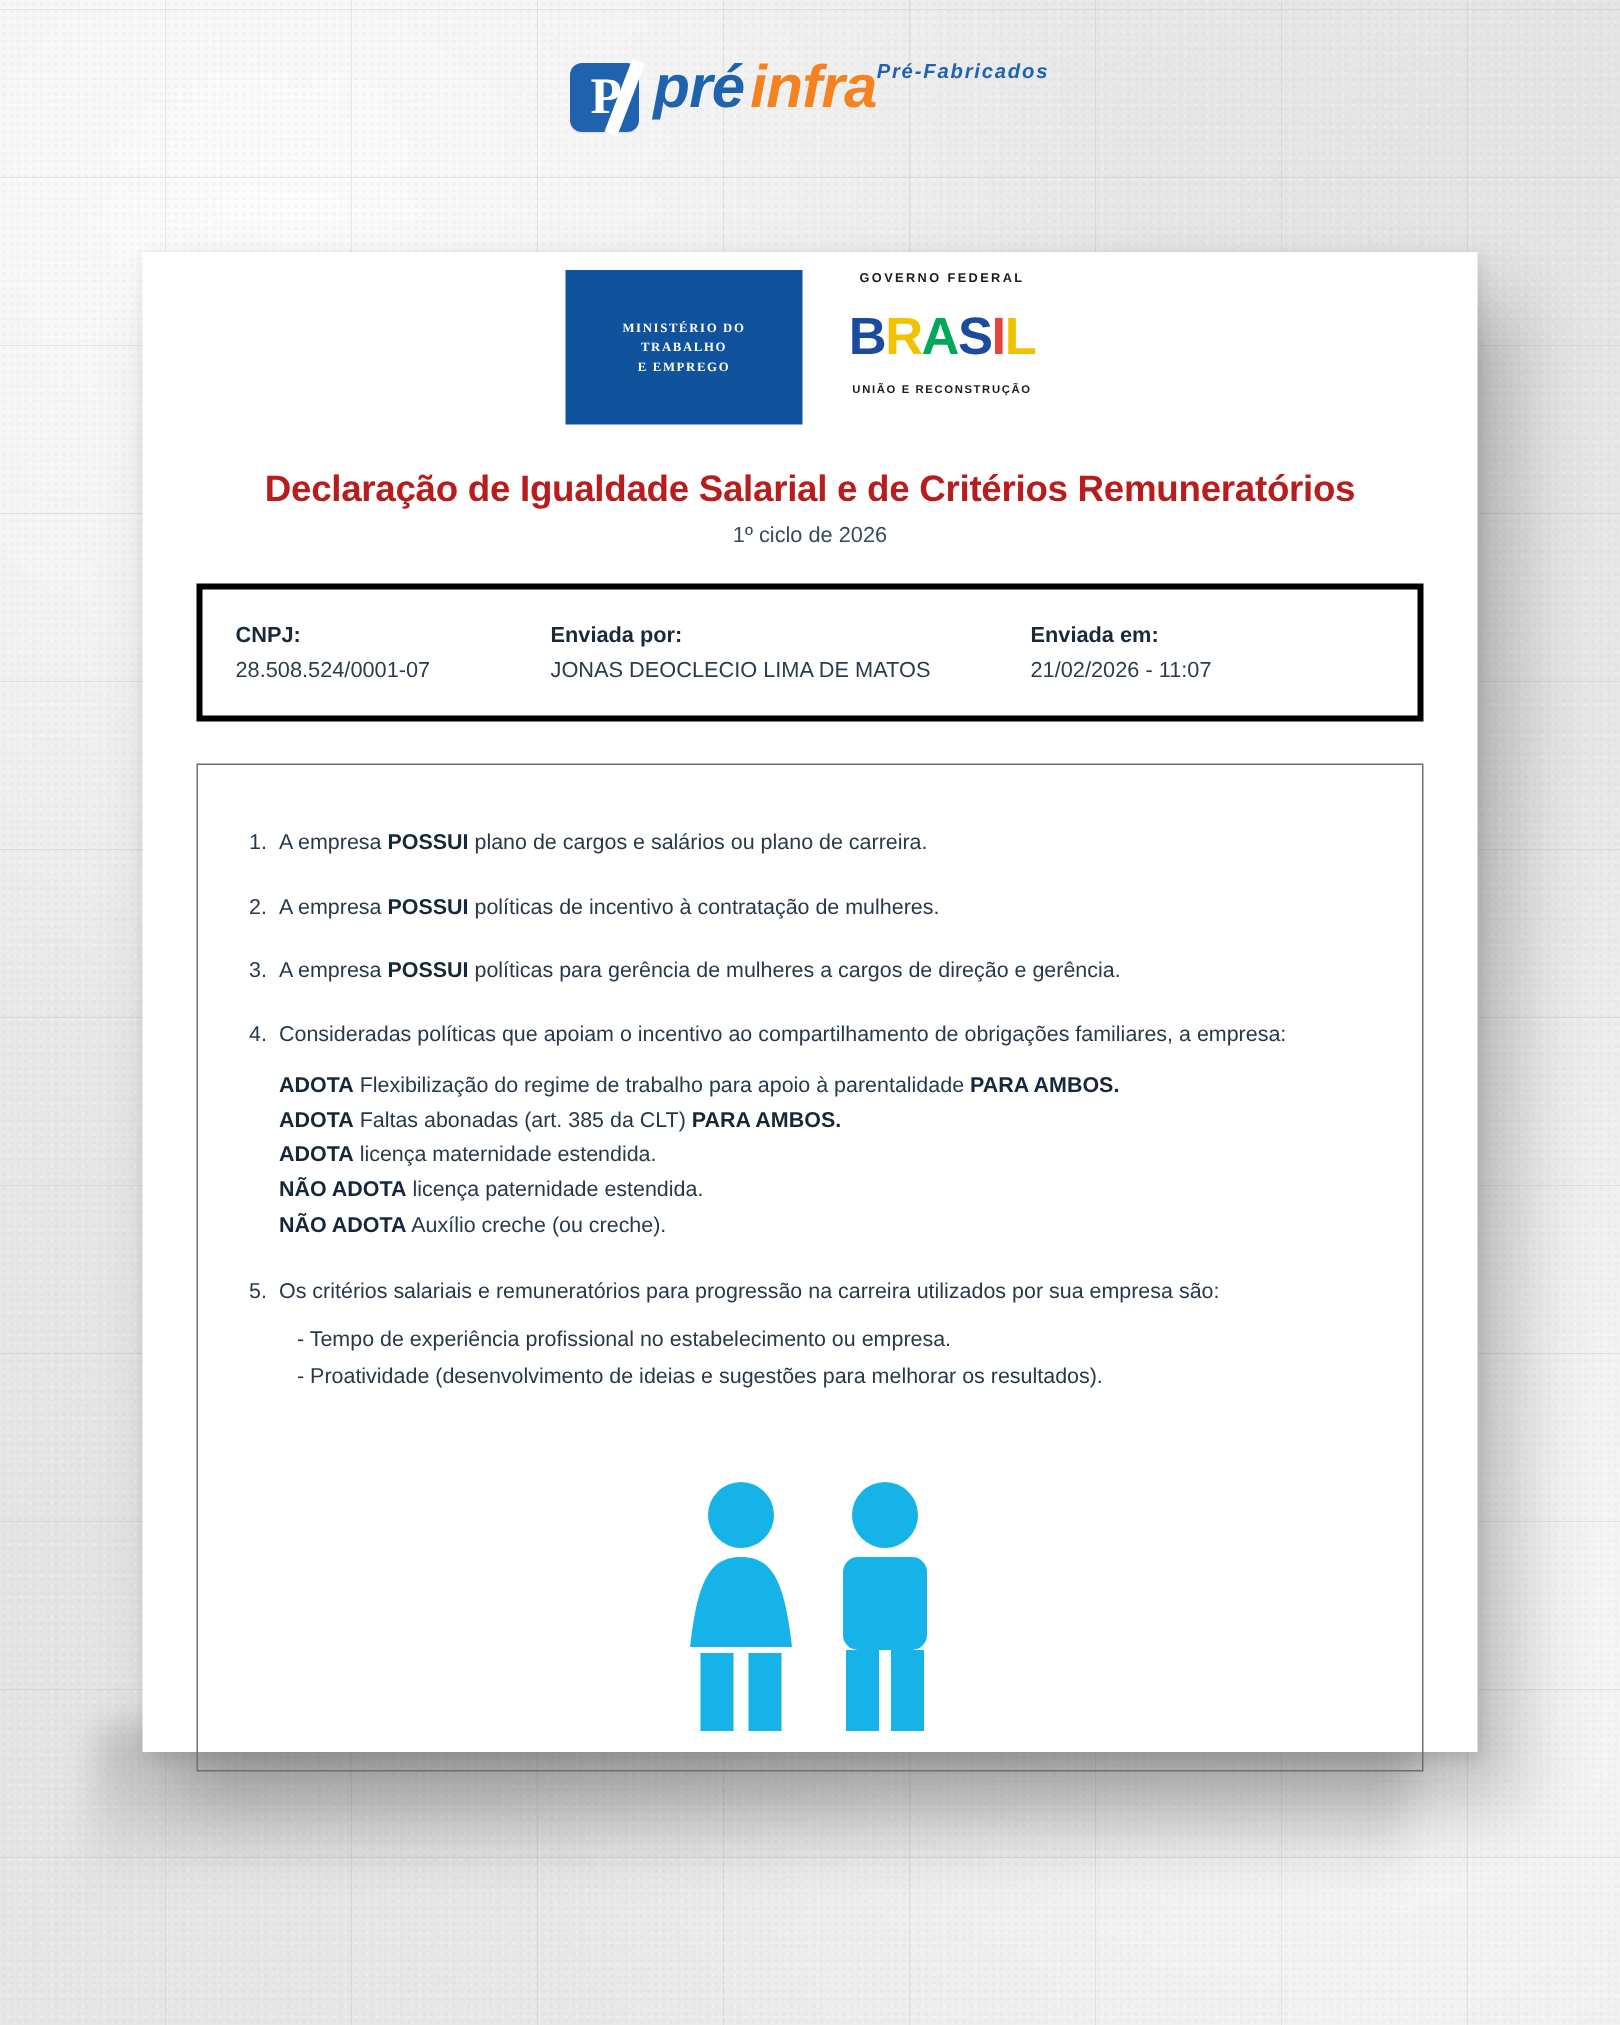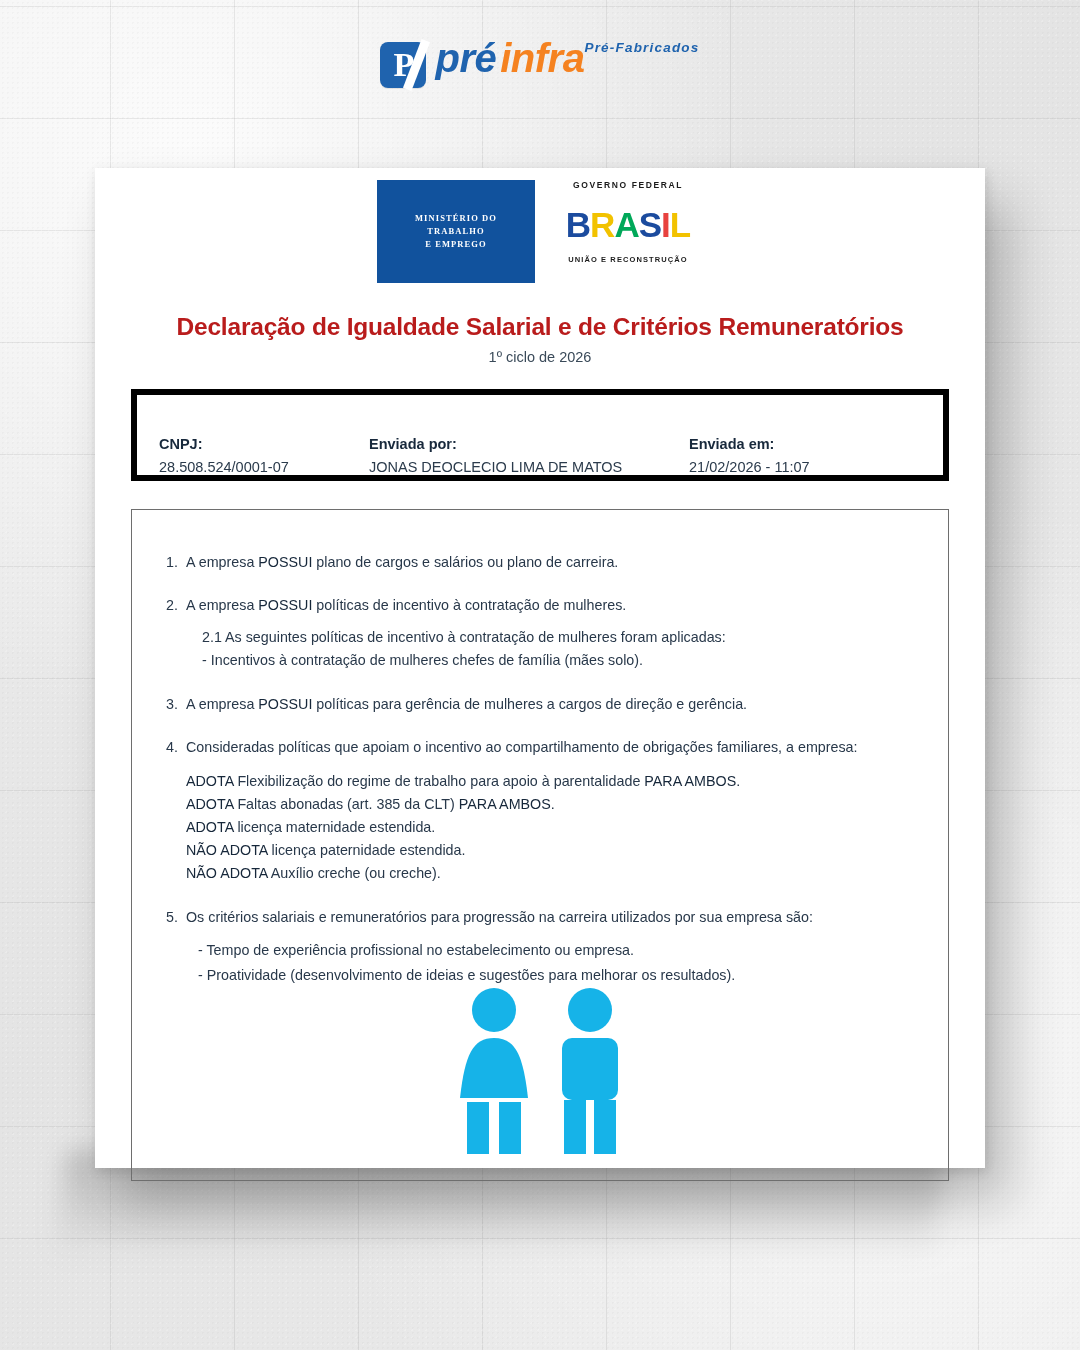--- a/index.html
+++ b/index.html
@@ -199,24 +199,24 @@
   .doc-sub {
     text-align: center;
     font-size: 14.5px;
     color: #3a4a59;
     margin-top: 8px;
   }
 
   
   .info-box {
     margin-top: 24px;
-    border: 6px solid #000000;
+    border: 4px solid #000000;
     height: 92px;
     display: flex;
-    align-items: flex-end;
+    align-items: center;
     padding: 0 22px;
   }
   .info-col { display: flex; flex-direction: column; }
   .info-col.c1 { width: 210px; }
   .info-col.c2 { width: 320px; }
   .info-col.c3 { width: 230px; }
   .info-label {
     font-size: 14.5px;
     font-weight: bold;
     color: #18293c;
@@ -237,21 +237,21 @@
   }
   .item {
     display: flex;
     font-size: 14.3px;
     color: #28384a;
     margin-bottom: 22px;
     line-height: 1.45;
   }
   .item .num { width: 20px; flex: 0 0 20px; }
   .item .txt { flex: 1; }
-  .item b { font-weight: normal; color: #16273a; }
+  .item b { font-weight: bold; color: #16273a; }
   .sub-lines {
     margin-top: 11px;
     font-size: 14.3px;
     color: #28384a;
     line-height: 1.6;
     padding-left: 16px;
   }
   .adota-list {
     margin-top: 12px;
     padding-left: 0;
@@ -360,24 +360,20 @@
 
       <div class="item">
         <span class="num">1.</span>
         <span class="txt"><span>A empresa </span><b>POSSUI</b><span> plano de cargos e salários ou plano de carreira.</span></span>
       </div>
 
       <div class="item">
         <span class="num">2.</span>
         <span class="txt">
           <span>A empresa </span><b>POSSUI</b><span> políticas de incentivo à contratação de mulheres.</span>
-          <div class="sub-lines">
-            <div>2.1 As seguintes políticas de incentivo à contratação de mulheres foram aplicadas:</div>
-            <div>- Incentivos à contratação de mulheres chefes de família (mães solo).</div>
-          </div>
         </span>
       </div>
 
       <div class="item">
         <span class="num">3.</span>
         <span class="txt"><span>A empresa </span><b>POSSUI</b><span> políticas para gerência de mulheres a cargos de direção e gerência.</span></span>
       </div>
 
       <div class="item">
         <span class="num">4.</span>

